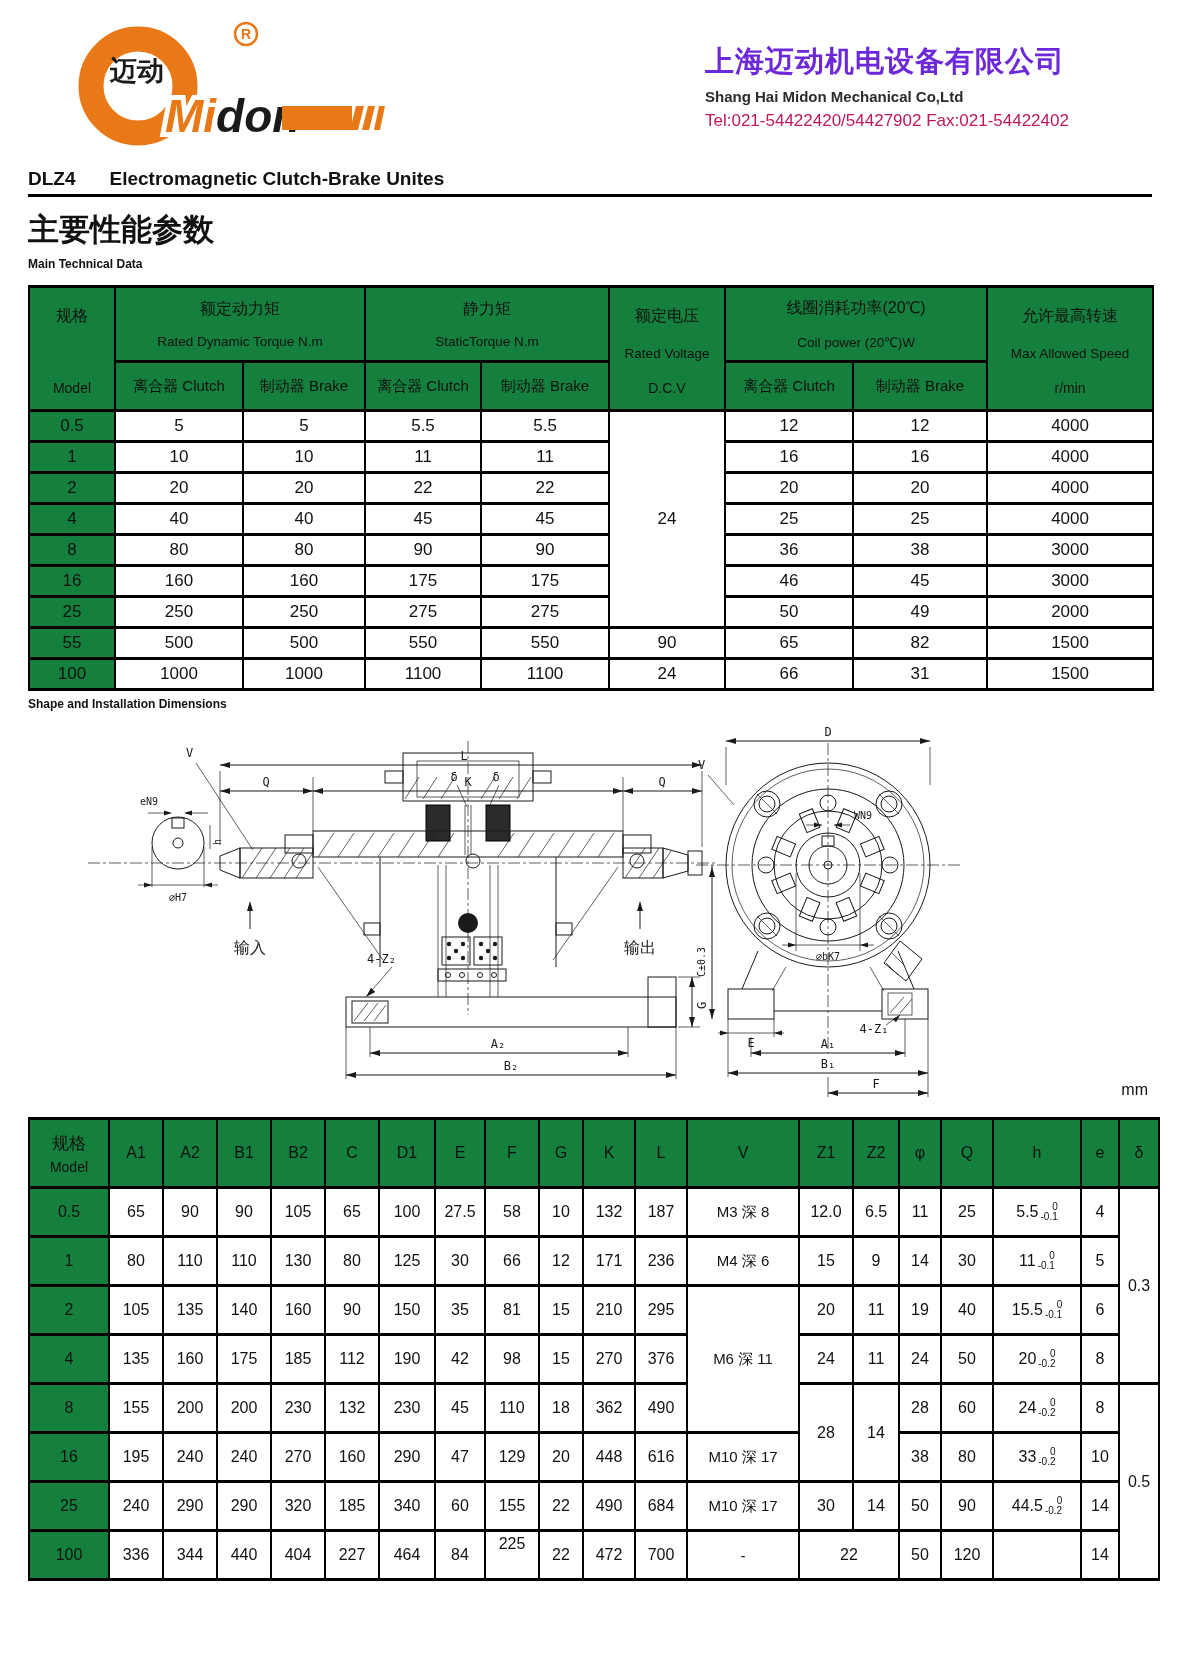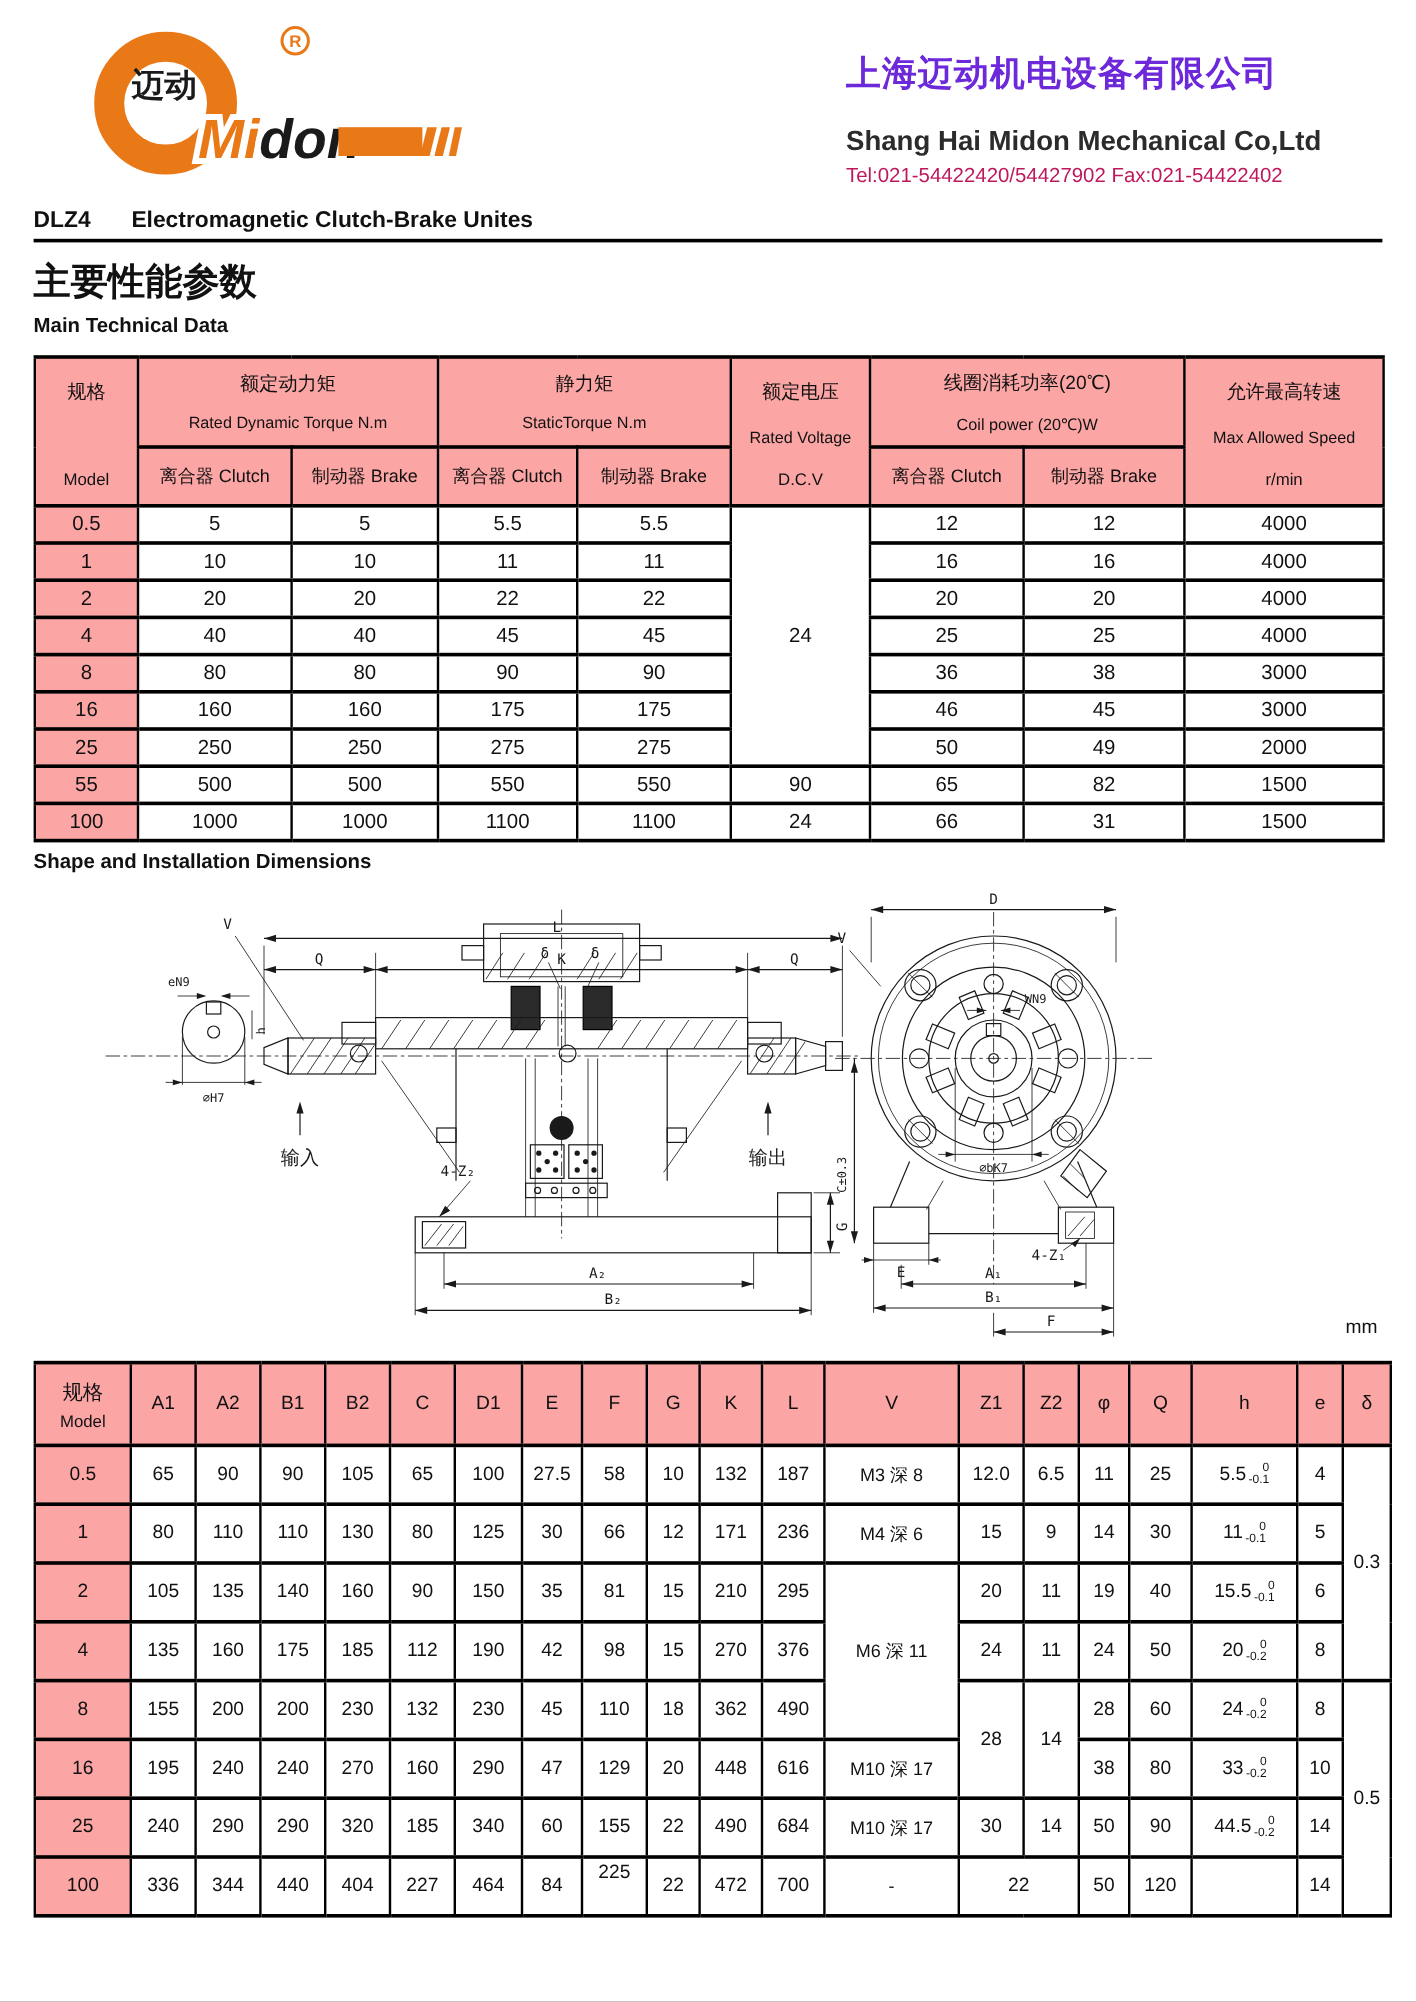--- a/index.html
+++ b/index.html
@@ -4,37 +4,37 @@
 <style>
   html,body { margin:0; padding:0; background:#9a9a9a; }
   .page { width:1180px; height:1668px; background:#fff; margin:0 auto; position:relative;
           font-family:"Liberation Sans", sans-serif; color:#111; overflow:hidden; }
   .content { padding:0 28px; }
 
   
   .hdr { display:flex; justify-content:space-between; align-items:flex-start; padding:14px 45px 0 50px; }
   .company { width:430px; padding-top:28px; }
   .company .zh { color:#6d28d9; font-size:29px; font-weight:bold; letter-spacing:1px; }
-  .company .en { color:#2b2b2b; font-size:23px; font-weight:600; margin-top:22px; }
+  .company .en { color:#2b2b2b; font-size:15px; font-weight:600; margin-top:6px; }
   .company .tel { color:#be185d; font-size:17px; margin-top:6px; }
 
   
   .title-zh { font-size:25px; margin-top:18px; font-weight:500; }
   .title-en-row { margin-top:16px; border-bottom:3px solid #000; padding-bottom:4px;
                   font-size:19px; font-weight:600; }
   .title-en-row .code { margin-right:34px; }
   .sec-zh { font-size:31px; font-weight:700; margin-top:12px; }
-  .sec-en { font-size:17px; font-weight:bold; margin-top:6px; }
+  .sec-en { font-size:12px; font-weight:bold; margin-top:6px; }
 
   
   table { border-collapse:collapse; table-layout:fixed; width:1124px; background:#fff; }
   td { border-left:2px solid #000; border-right:2px solid #000;
        border-top:3px solid #000; border-bottom:3px solid #000;
        text-align:center; vertical-align:middle; padding:0; }
-  .g { background:#fca5a5; }
+  .g { background:#15803d; }
   .t1 { margin-top:14px; }
   .t1 td { font-size:17px; }
   .t1 thead .zh { font-size:16px; }
   .t1 thead .en { font-size:13.5px; margin-top:14px; }
   .t1 thead .u  { font-size:14px; }
   .t1 .hsub { font-size:15px; height:46px; }
   .t1 .h2 { height:72px; }
   .t1 tbody tr { height:31px; }
   .v3 { display:flex; flex-direction:column; justify-content:space-between; height:118px;
         box-sizing:border-box; padding:16px 0 12px; }

